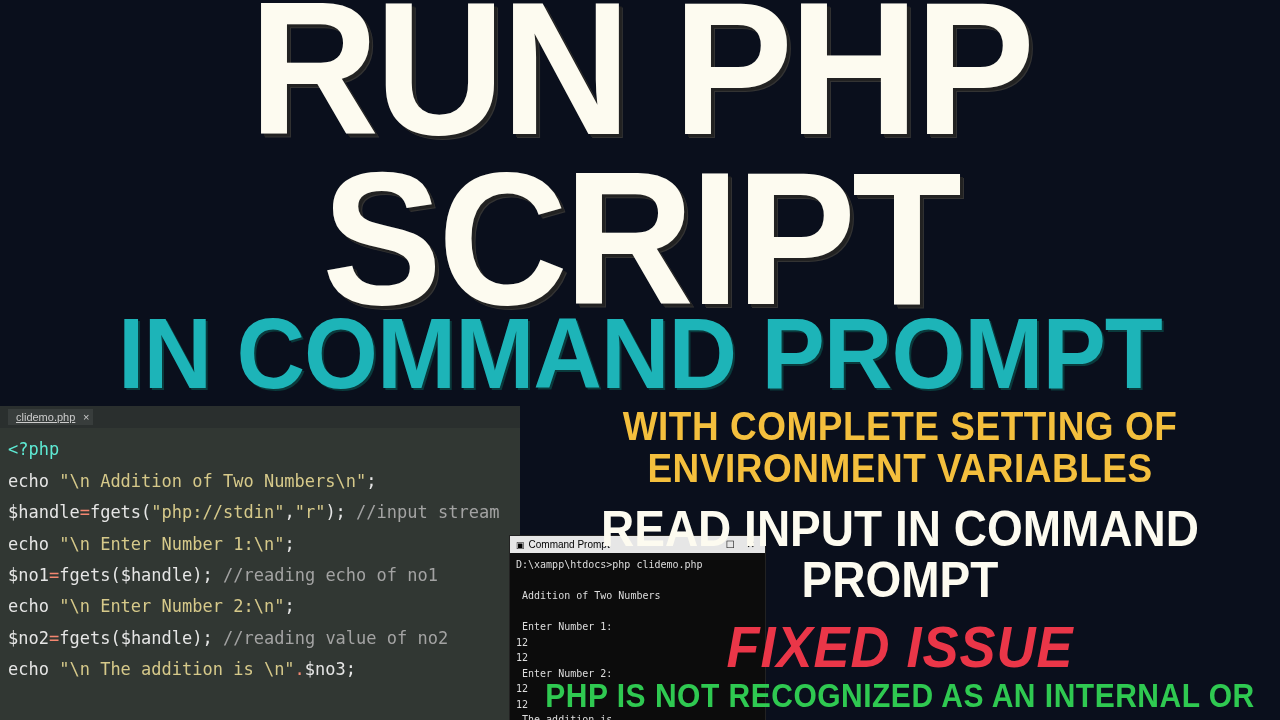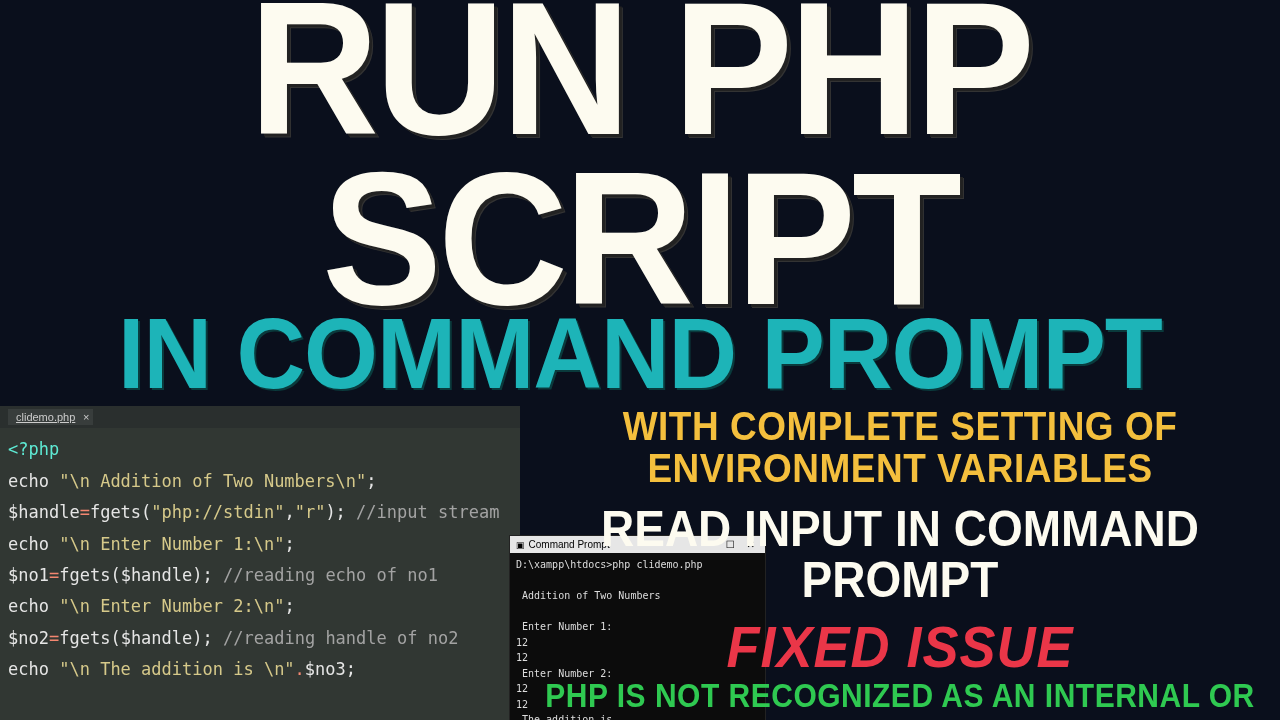--- a/index.html
+++ b/index.html
@@ -162,21 +162,21 @@
         <span style="position:absolute;right:4px;">×</span>
       </span>
     </div>
     <div class="editor-body">
 <div><span class="c-tag">&lt;?php</span></div>
 <div><span class="c-fn">echo</span> <span class="c-str">"\n Addition of Two Numbers\n"</span><span class="c-var">;</span></div>
 <div><span class="c-var">$handle</span><span class="c-op">=</span><span class="c-fn">fgets</span><span class="c-var">(</span><span class="c-str">"php://stdin"</span><span class="c-var">,</span><span class="c-str">"r"</span><span class="c-var">);</span>  <span class="c-cmt">//input stream</span></div>
 <div><span class="c-fn">echo</span> <span class="c-str">"\n Enter Number 1:\n"</span><span class="c-var">;</span></div>
 <div><span class="c-var">$no1</span><span class="c-op">=</span><span class="c-fn">fgets</span><span class="c-var">(</span><span class="c-var">$handle</span><span class="c-var">);</span>  <span class="c-cmt">//reading echo of no1</span></div>
 <div><span class="c-fn">echo</span> <span class="c-str">"\n Enter Number 2:\n"</span><span class="c-var">;</span></div>
-<div><span class="c-var">$no2</span><span class="c-op">=</span><span class="c-fn">fgets</span><span class="c-var">(</span><span class="c-var">$handle</span><span class="c-var">);</span> <span class="c-cmt">//reading handle of no2</span></div>
+<div><span class="c-var">$no2</span><span class="c-op">=</span><span class="c-fn">fgets</span><span class="c-var">(</span><span class="c-var">$handle</span><span class="c-var">);</span> <span class="c-cmt">//reading value of no2</span></div>
 <div><span class="c-fn">echo</span> <span class="c-str">"\n The addition is \n"</span><span class="c-op">.</span><span class="c-var">$no3</span><span class="c-var">;</span></div>
     </div>
 
     <div class="cmdwin">
       <div class="cmdwin-title">
         <span class="icon">▣</span>
         <span>Command Prompt</span>
         <span class="spacer"></span>
         <span class="winbtn">—</span>
         <span class="winbtn">☐</span>

